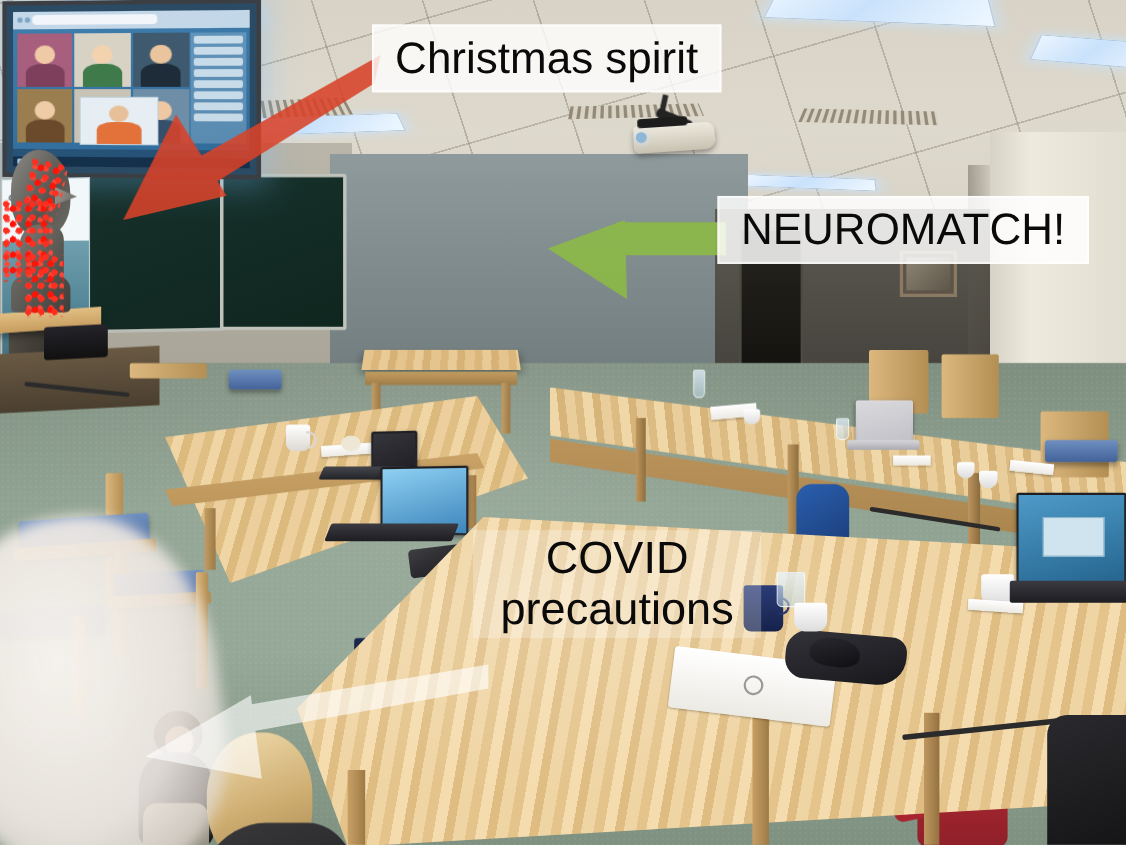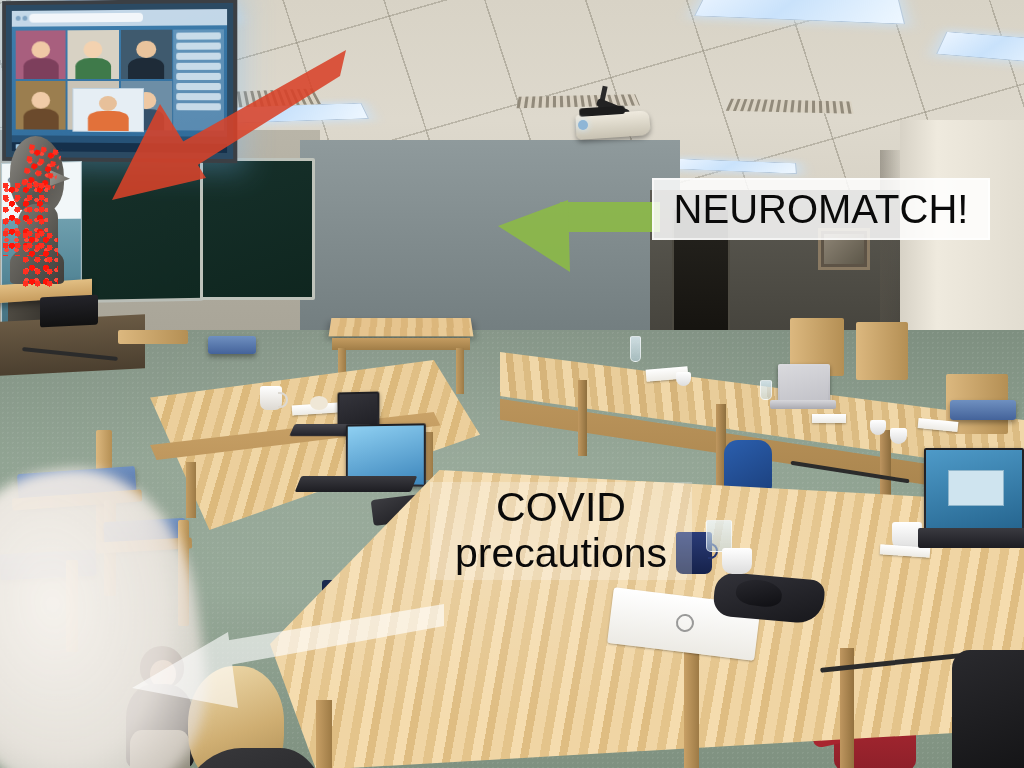--- a/index.html
+++ b/index.html
@@ -686,19 +686,20 @@
 
   <div class="arrow" id="arrow-white">
     <svg viewBox="0 0 312 112" preserveAspectRatio="none" aria-hidden="true">
       <g opacity="0.62">
         <polygon points="312,0 312,22 92,62 86,38" fill="#ffffff"></polygon>
         <polygon points="0,84 96,28 106,104" fill="#ffffff"></polygon>
       </g>
     </svg>
   </div>
 
+  <div class="anno-label" id="label-christmas">Christmas spirit</div>
 
   <div class="anno-label" id="label-neuromatch">NEUROMATCH!</div>
 
   <div class="anno-label" id="label-covid">COVID
 precautions</div>
 
 </div>
 
 </body></html>

